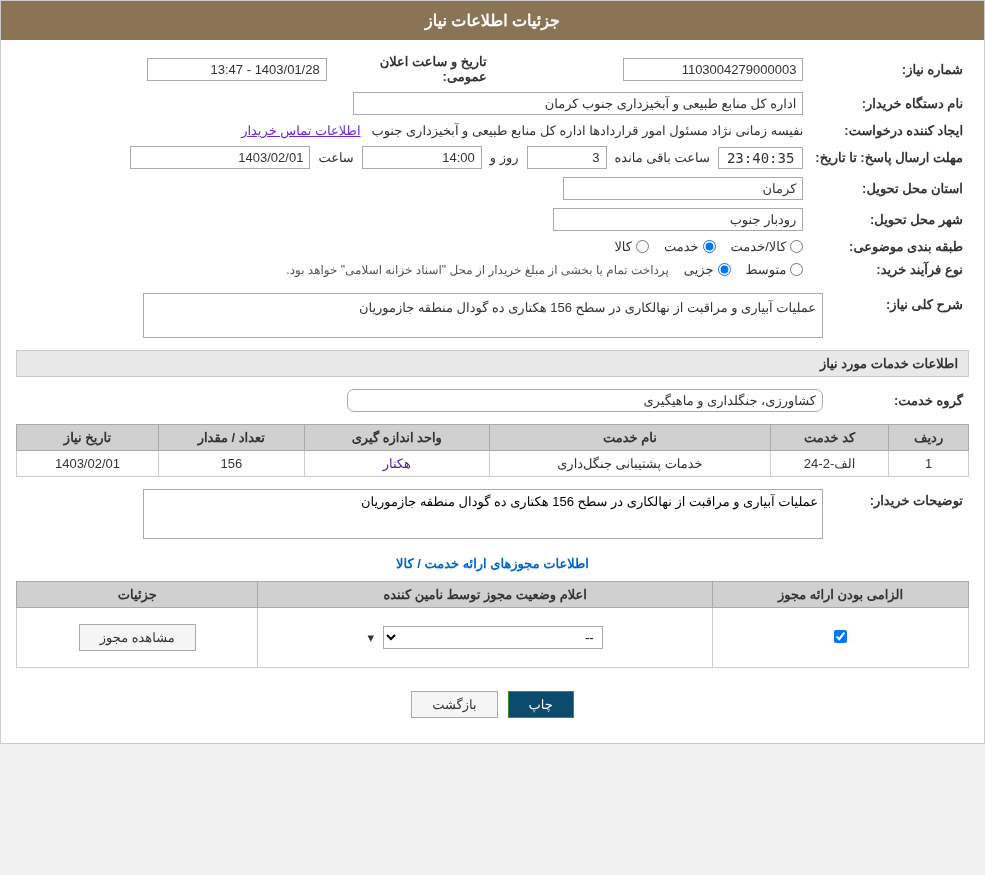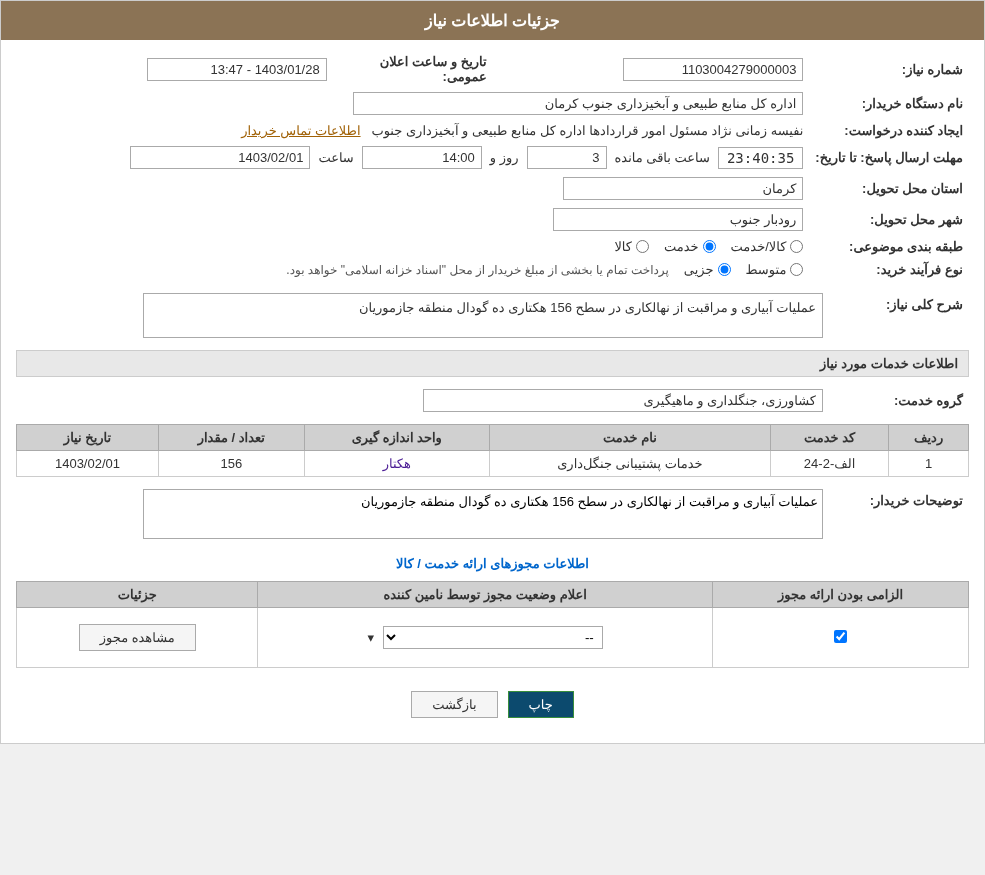--- a/index.html
+++ b/index.html
@@ -55,21 +55,21 @@
     .input-box-medium {
       width: 180px;
     }
     .input-box-small {
       width: 120px;
     }
     .input-box-xsmall {
       width: 80px;
     }
     .link-blue {
-      color: #a16207;
+      color: #6d28d9;
       text-decoration: underline;
       cursor: pointer;
     }
     .section-title {
       background: #e8e8e8;
       border: 1px solid #ccc;
       padding: 5px 10px;
       font-weight: bold;
       text-align: right;
       margin: 8px 0;
@@ -314,21 +314,21 @@
     </tbody>
       </table>
 
     <div class="section-title">اطلاعات خدمات مورد نیاز</div>
 
     <table class="info-table">
       <tbody>
           <tr>
         <td class="label-cell">گروه خدمت:</td>
         <td>
-          <div class="input-box" style="width:400px;">
+          <div class="input-box" style="width:476px;border-radius:7px;">
             <span>کشاورزی، جنگلداری و ماهیگیری</span>
           </div>
         </td>
       </tr>
     </tbody>
       </table>
 
     <table class="services-table">
       <thead>
         <tr>

